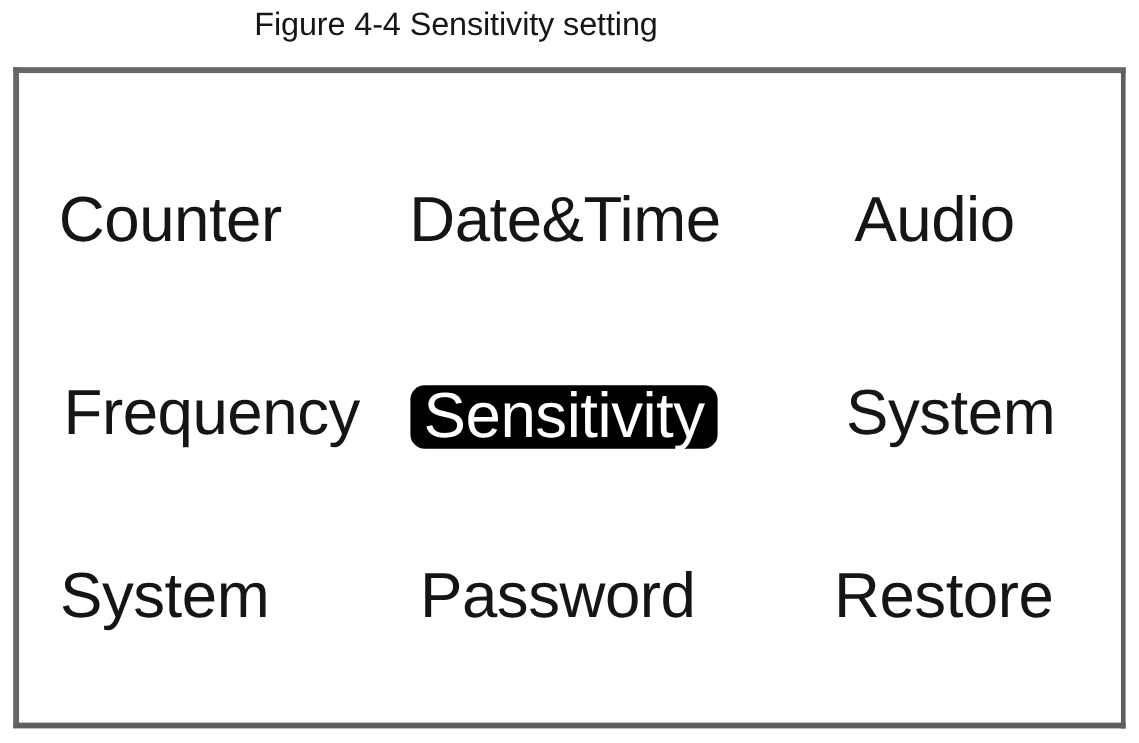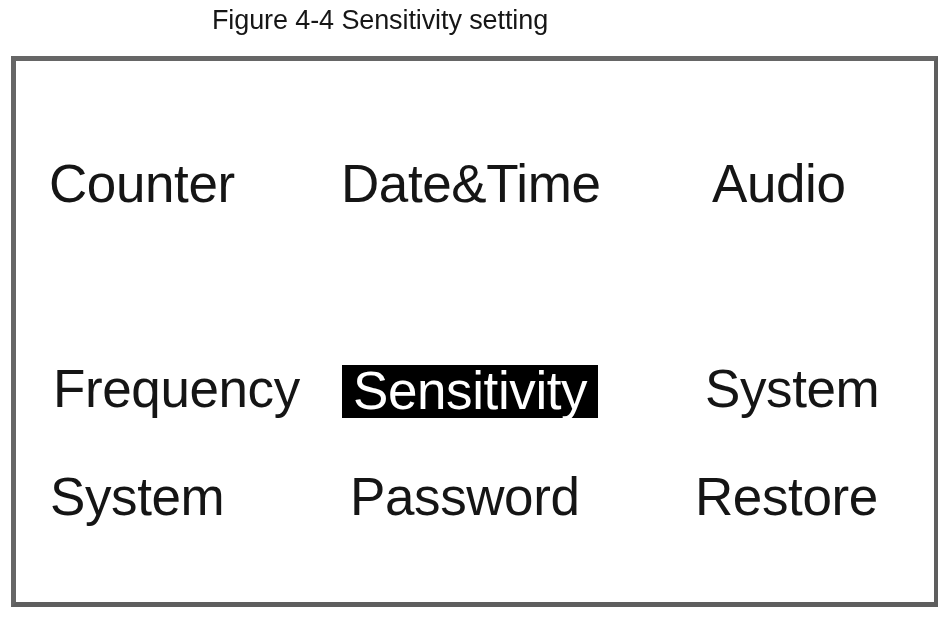--- a/index.html
+++ b/index.html
@@ -72,21 +72,21 @@
     height: 541px;
   }
 
   .menu-row {
     position: absolute;
     left: 0;
     width: 918px;
     height: 60px;
   }
   .menu-row.row-0 { top: 93px; }
-  .menu-row.row-1 { top: 254px; margin-top: 44px; }
+  .menu-row.row-1 { top: 254px; }
   .menu-row.row-2 { top: 406px; }
 
   .menu-item {
     position: absolute;
     top: 0;
     height: 60px;
     line-height: 60px;
     font-family: "Liberation Sans", sans-serif;
     font-size: 53px;
     color: #151515;
@@ -94,21 +94,21 @@
     letter-spacing: -0.4px;
     padding: 0;
   }
 
   
   .row-0 .col-0 { left: 33px; }
   .row-0 .col-1 { left: 325px; }
   .row-0 .col-2 { left: 696px; }
 
   .row-1 .col-0 { left: 37px; }
-  .row-1 .col-1 { left: 326px; }
+  .row-1 .col-1 { left: 326px; border-radius: 12px; }
   .row-1 .col-2 { left: 689px; }
 
   .row-2 .col-0 { left: 34px; }
   .row-2 .col-1 { left: 334px; }
   .row-2 .col-2 { left: 679px; }
 
   
   .menu-item.selected {
     background: #000000;
     color: #ffffff;

